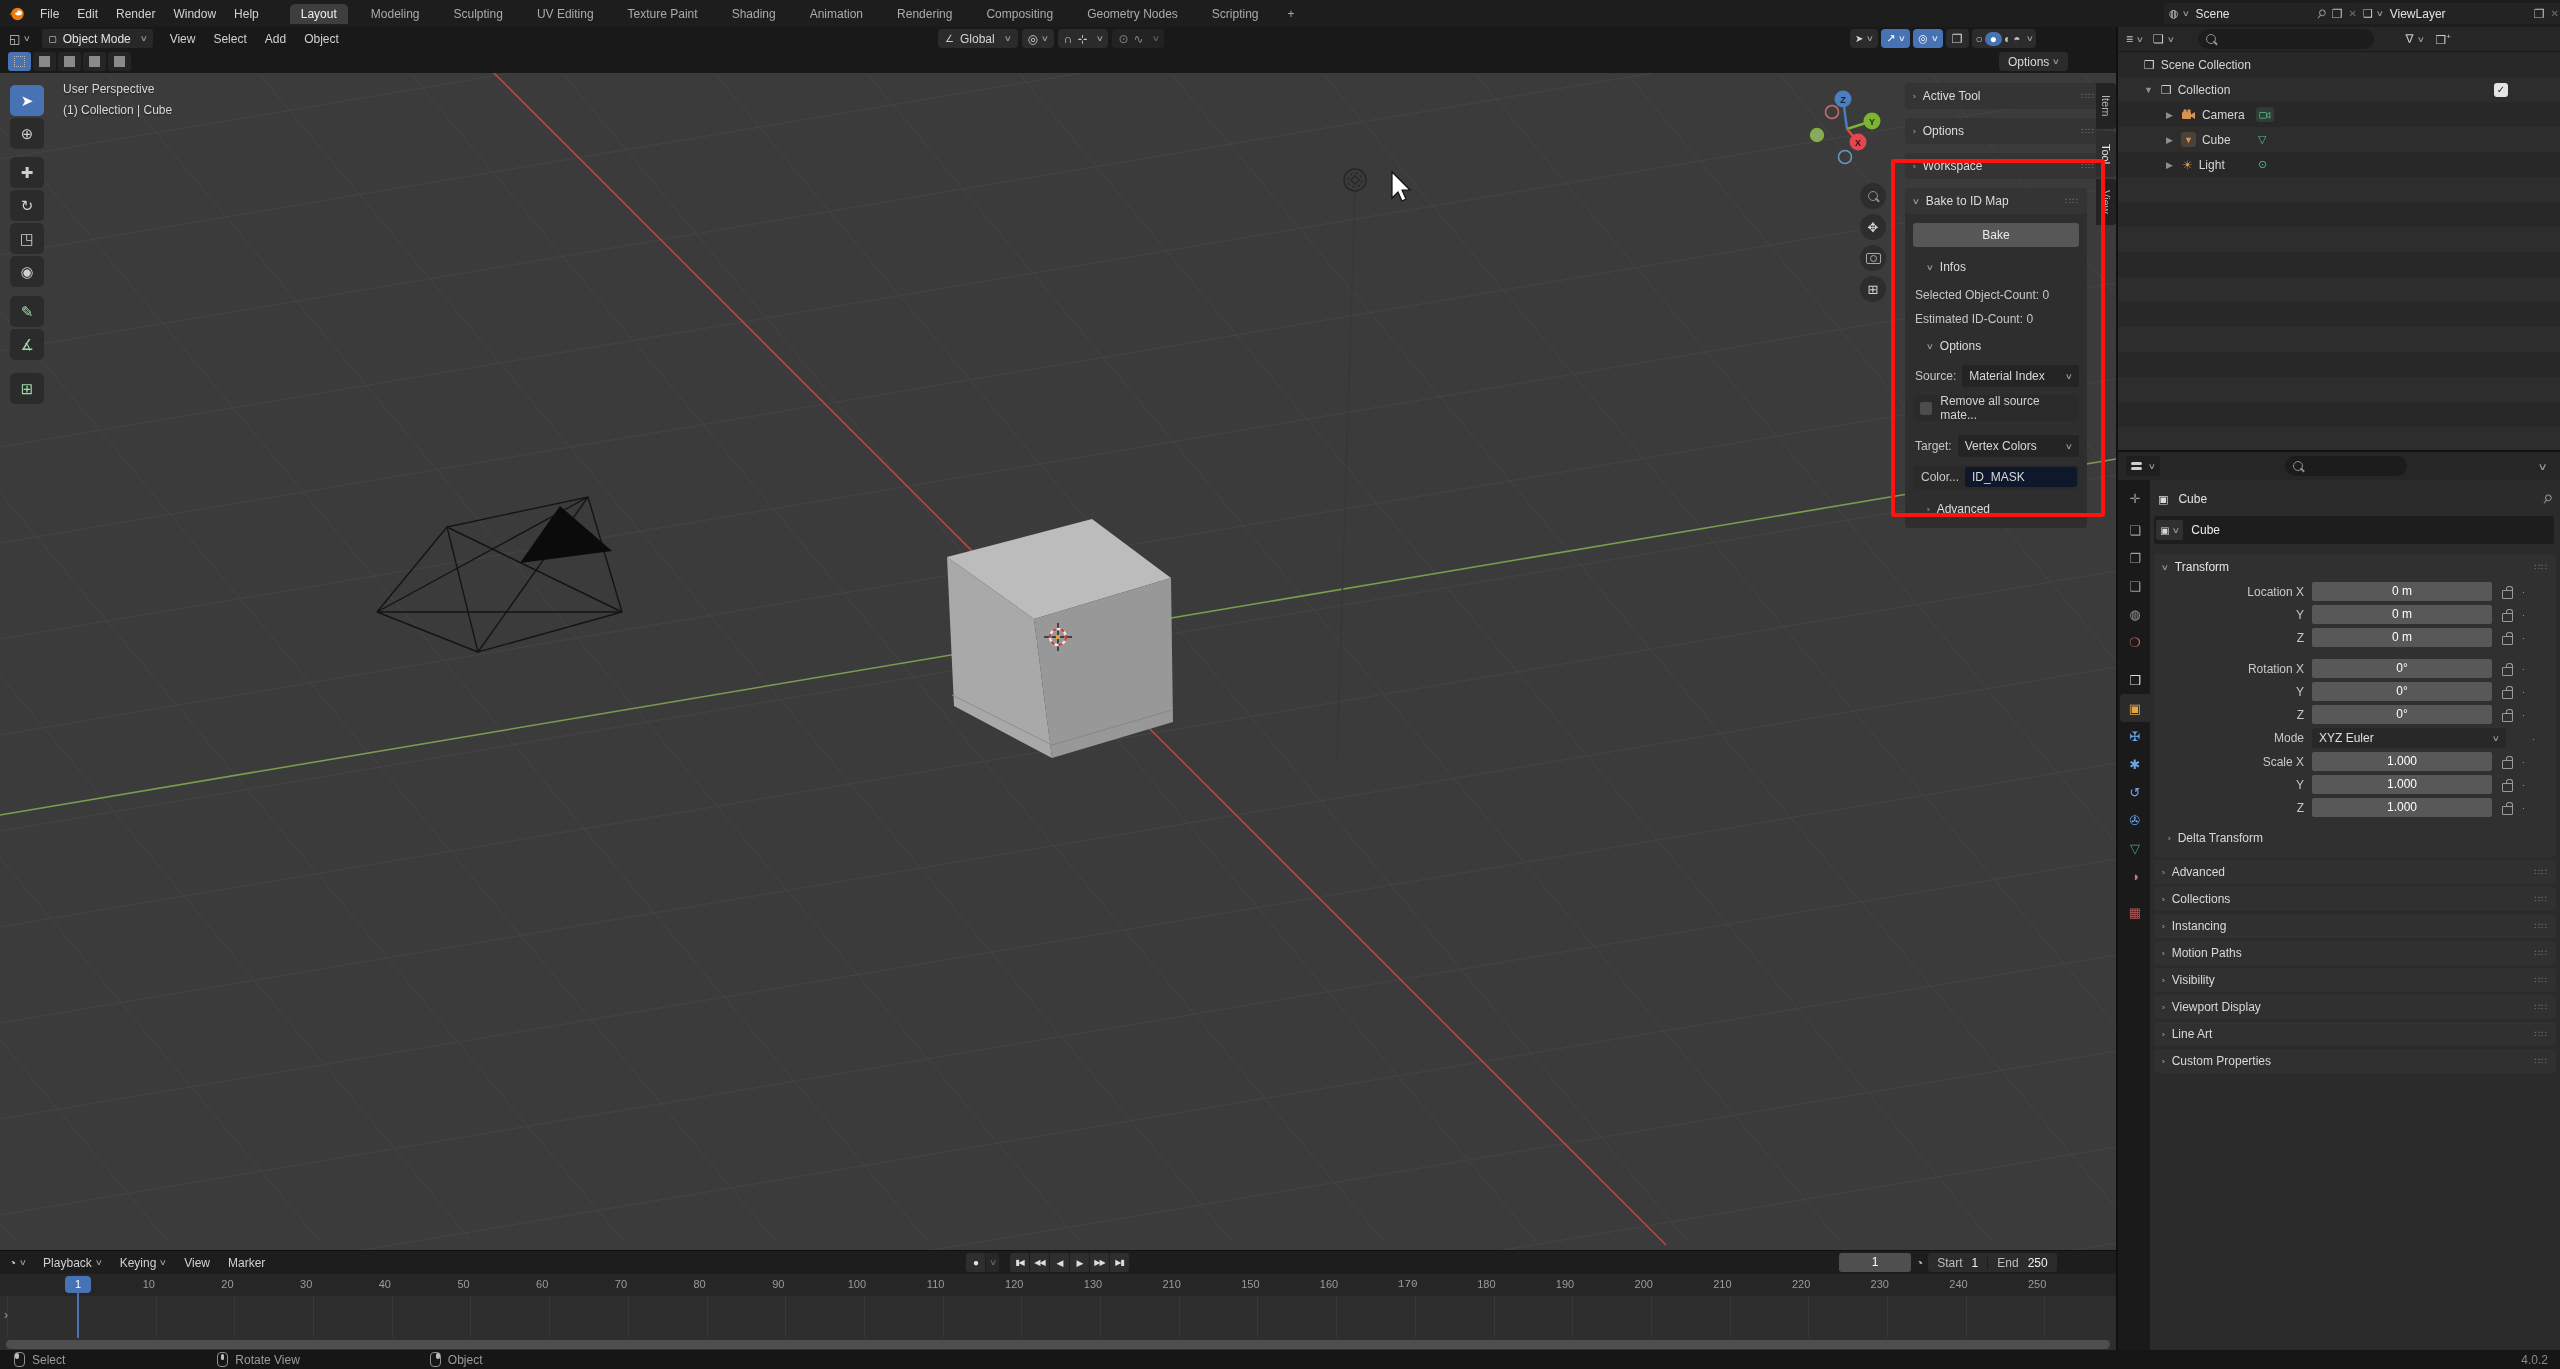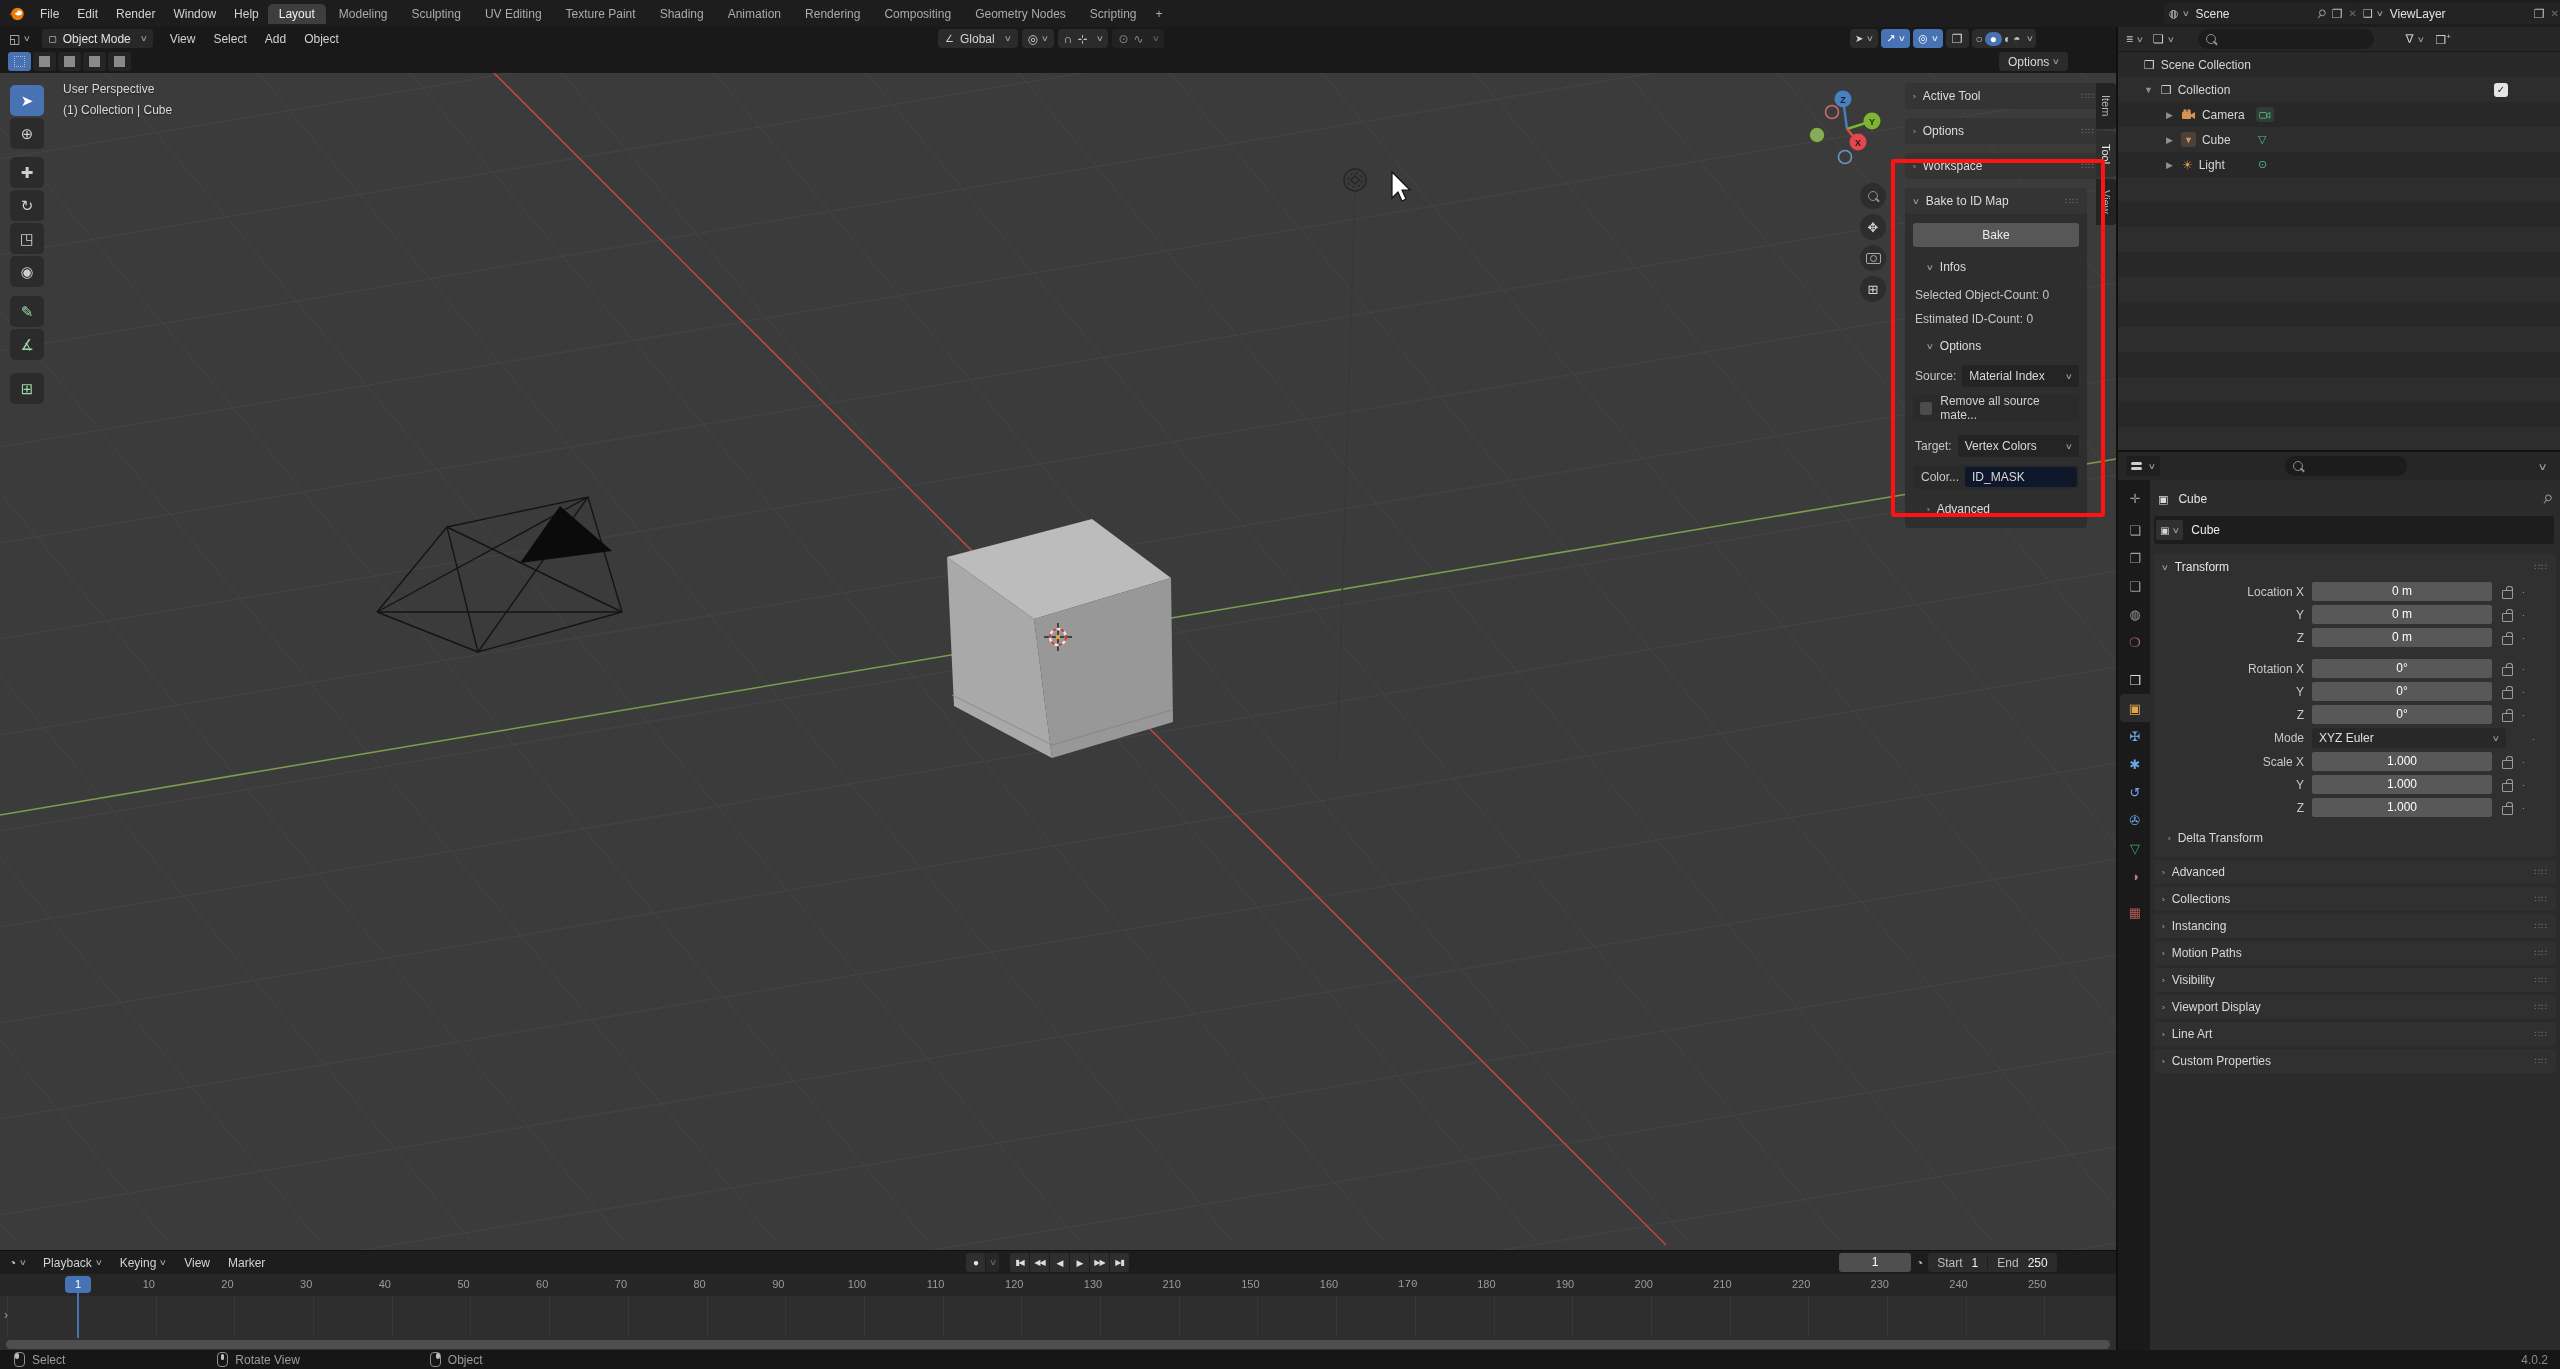--- a/index.html
+++ b/index.html
@@ -72,21 +72,21 @@
           <circle cx="9.5" cy="8" r="6.2" fill="#e87d0d"></circle>
           <ellipse cx="10.5" cy="7" rx="3.4" ry="2.4" fill="#fff"></ellipse>
           <path d="M1 9 L8 3 L10 6 Z" fill="#e87d0d"></path>
         </svg>
     </div>
     <div class="menu">File</div>
     <div class="menu">Edit</div>
     <div class="menu">Render</div>
     <div class="menu">Window</div>
     <div class="menu">Help</div>
-    <div class="r" style="gap:2px;">
+    <div class="r" style="margin-left:22px;gap:12px;">
       <div class="tab active">Layout</div>
       <div class="tab">Modeling</div>
       <div class="tab">Sculpting</div>
       <div class="tab">UV Editing</div>
       <div class="tab">Texture Paint</div>
       <div class="tab">Shading</div>
       <div class="tab">Animation</div>
       <div class="tab">Rendering</div>
       <div class="tab">Compositing</div>
       <div class="tab">Geometry Nodes</div>

